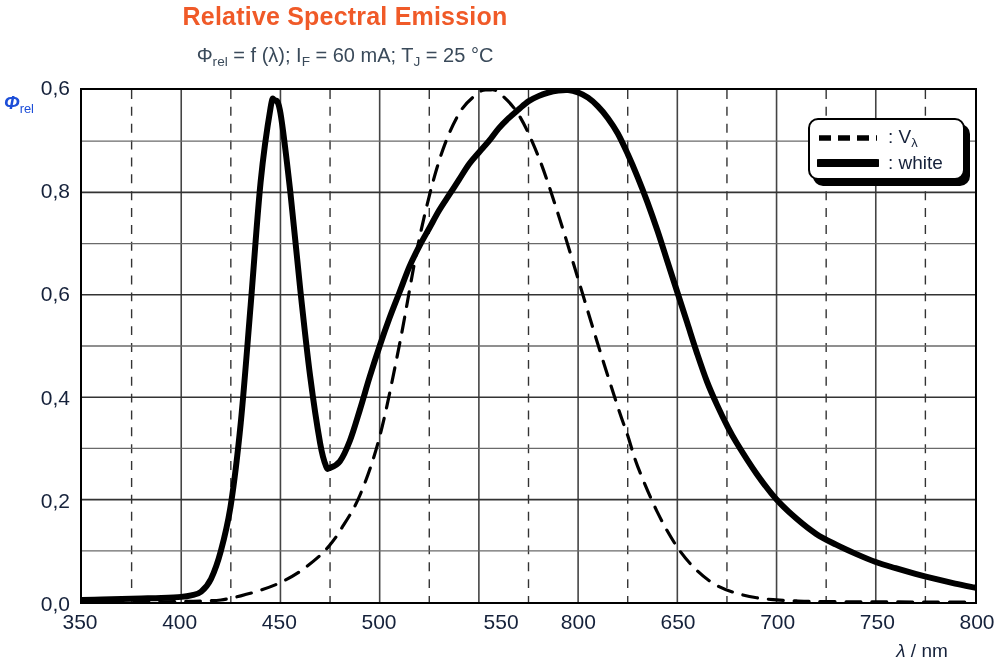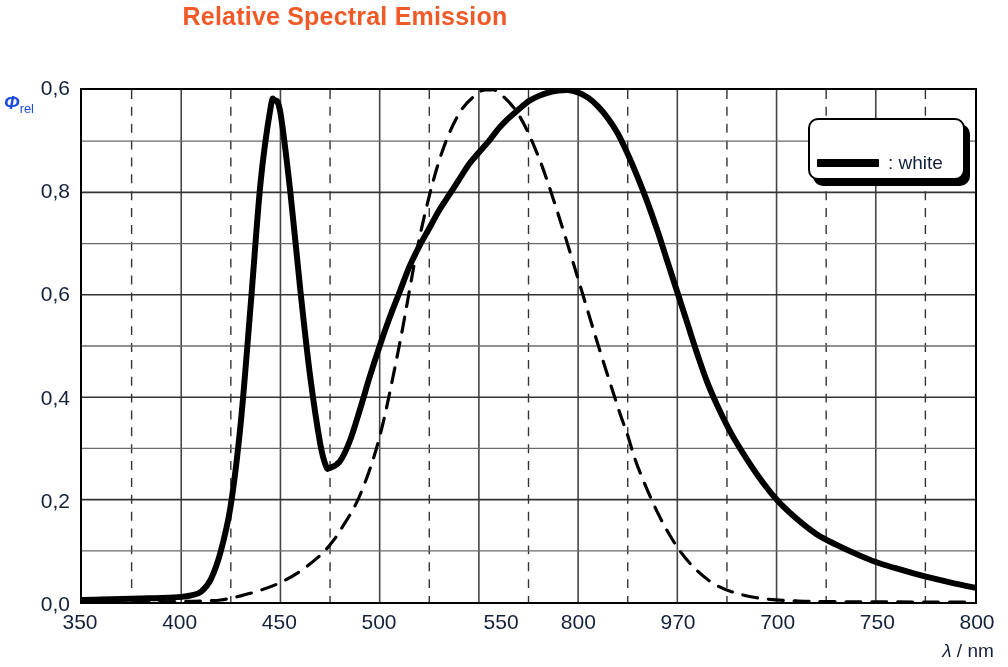--- a/index.html
+++ b/index.html
@@ -30,21 +30,21 @@
   .x-tick-label{
     position:absolute; width:80px; text-align:center; font-size:21px;
     color:#15213a; top:610px; transform:translateX(-50%);
   }
   #y-axis-title{
     position:absolute; left:4px; top:92px; font-size:19px; color:#1d4ed8;
     font-style:italic; font-weight:bold; white-space:nowrap;
   }
   #y-axis-title .sub{font-style:normal;font-weight:normal;}
   #x-axis-title{
-    position:absolute; left:968px; top:640px; font-size:19px; color:#15213a;
+    position:absolute; left:922px; top:640px; font-size:19px; color:#15213a;
     white-space:nowrap; transform:translateX(-50%);
   }
   #x-axis-title i{font-style:italic;}
 
   #legend{
     position:absolute; left:808px; top:118px; width:162px; height:66px;
   }
   #legend-shadow{
     position:absolute; left:5px; top:6px; width:157px; height:62px;
     background:#000; border-radius:10px;
@@ -60,20 +60,23 @@
   }
   .legend-label{font-size:19px;color:#15213a;white-space:nowrap;}
 </style>
 </head>
 <body>
 
 <div id="root">
 
   <div id="chart-title">Relative Spectral Emission</div>
 
+  <div id="chart-subtitle">
+    <span>Φ</span><span class="sub">rel</span><span> = f (λ); I</span><span class="sub">F</span><span> = 60 mA; T</span><span class="sub">J</span><span> = 25 °C</span>
+  </div>
 
   <div id="y-axis-title">
     <span>Φ</span><span class="sub">rel</span>
   </div>
 
   <div id="x-axis-title">
     <i>λ</i><span> / nm</span>
   </div>
 
   <div id="y-tick-labels">
@@ -84,21 +87,21 @@
       <div class="y-tick-label" style="top: 191.2px;">0,8</div>
       <div class="y-tick-label" style="top: 88px;">0,6</div>
     </div>
   <div id="x-tick-labels">
       <div class="x-tick-label" style="left: 80px;">350</div>
       <div class="x-tick-label" style="left: 179.667px;">400</div>
       <div class="x-tick-label" style="left: 279.333px;">450</div>
       <div class="x-tick-label" style="left: 379px;">500</div>
       <div class="x-tick-label" style="left: 478.667px; text-align: right;">550</div>
       <div class="x-tick-label" style="left: 578.333px;">800</div>
-      <div class="x-tick-label" style="left: 678px;">970</div>
+      <div class="x-tick-label" style="left: 678px;">650</div>
       <div class="x-tick-label" style="left: 777.667px;">700</div>
       <div class="x-tick-label" style="left: 877.333px;">750</div>
       <div class="x-tick-label" style="left: 977px;">800</div>
     </div>
 
   <div id="plot-area">
     <svg id="grid-layer" viewBox="0 0 897 516" preserveAspectRatio="none">
         <line x1="49.83333333333333" x2="49.83333333333333" y1="0" y2="516" stroke="#333" stroke-width="1.4" stroke-dasharray="9 8"></line>
         <line x1="99.66666666666666" x2="99.66666666666666" y1="0" y2="516" stroke="#444" stroke-width="1.6"></line>
         <line x1="149.5" x2="149.5" y1="0" y2="516" stroke="#333" stroke-width="1.4" stroke-dasharray="9 8"></line>
@@ -128,20 +131,26 @@
       </svg>
     <svg id="curve-layer" viewBox="0 0 897 516" preserveAspectRatio="none">
         <path d="M 0.00 513.94 C 3.32 513.85, 13.29 513.59, 19.93 513.42 C 26.58 513.25, 33.22 513.08, 39.87 512.90 C 46.51 512.73, 53.16 512.56, 59.80 512.39 C 66.44 512.22, 73.09 512.13, 79.73 511.87 C 86.38 511.61, 94.68 511.27, 99.67 510.84 C 104.65 510.41, 106.31 510.15, 109.63 509.29 C 112.96 508.43, 116.28 508.43, 119.60 505.68 C 122.92 502.93, 126.24 499.66, 129.57 492.78 C 132.89 485.90, 136.21 476.87, 139.53 464.40 C 142.86 451.93, 146.18 439.46, 149.50 417.96 C 152.82 396.46, 156.14 368.94, 159.47 335.40 C 162.79 301.86, 166.11 257.14, 169.43 216.72 C 172.76 176.30, 176.08 125.99, 179.40 92.88 C 182.72 59.77, 187.04 31.82, 189.37 18.06 C 191.69 4.30, 191.69 9.46, 193.35 10.32 C 195.01 11.18, 196.68 7.74, 199.33 23.22 C 201.99 38.70, 205.98 73.53, 209.30 103.20 C 212.62 132.87, 215.94 170.28, 219.27 201.24 C 222.59 232.20, 225.91 263.16, 229.23 288.96 C 232.56 314.76, 236.54 340.99, 239.20 356.04 C 241.86 371.09, 243.52 375.13, 245.18 379.26 C 246.84 383.39, 246.84 381.67, 249.17 380.81 C 251.49 379.95, 255.81 378.66, 259.13 374.10 C 262.46 369.54, 265.78 362.06, 269.10 353.46 C 272.42 344.86, 275.74 333.25, 279.07 322.50 C 282.39 311.75, 285.71 299.71, 289.03 288.96 C 292.36 278.21, 295.68 267.89, 299.00 258.00 C 302.32 248.11, 305.64 238.65, 308.97 229.62 C 312.29 220.59, 315.61 212.42, 318.93 203.82 C 322.26 195.22, 325.58 185.76, 328.90 178.02 C 332.22 170.28, 335.54 163.83, 338.87 157.38 C 342.19 150.93, 345.51 145.34, 348.83 139.32 C 352.16 133.30, 355.48 126.85, 358.80 121.26 C 362.12 115.67, 365.44 110.94, 368.77 105.78 C 372.09 100.62, 375.41 95.46, 378.73 90.30 C 382.06 85.14, 385.38 79.38, 388.70 74.82 C 392.02 70.26, 395.34 66.82, 398.67 62.95 C 401.99 59.08, 405.31 55.64, 408.63 51.60 C 411.96 47.56, 415.28 42.57, 418.60 38.70 C 421.92 34.83, 425.24 31.56, 428.57 28.38 C 431.89 25.20, 435.21 22.45, 438.53 19.61 C 441.86 16.77, 445.18 13.59, 448.50 11.35 C 451.82 9.12, 455.14 7.65, 458.47 6.19 C 461.79 4.73, 465.11 3.53, 468.43 2.58 C 471.76 1.63, 475.08 0.95, 478.40 0.52 C 481.72 0.09, 485.04 -0.34, 488.37 0.00 C 491.69 0.34, 495.01 1.29, 498.33 2.58 C 501.66 3.87, 504.98 5.42, 508.30 7.74 C 511.62 10.06, 514.94 13.07, 518.27 16.51 C 521.59 19.95, 524.91 23.82, 528.23 28.38 C 531.56 32.94, 534.88 37.84, 538.20 43.86 C 541.52 49.88, 544.84 57.19, 548.17 64.50 C 551.49 71.81, 554.81 79.55, 558.13 87.72 C 561.46 95.89, 564.78 104.49, 568.10 113.52 C 571.42 122.55, 574.74 132.01, 578.07 141.90 C 581.39 151.79, 584.71 162.54, 588.03 172.86 C 591.36 183.18, 594.68 193.50, 598.00 203.82 C 601.32 214.14, 604.64 224.46, 607.97 234.78 C 611.29 245.10, 614.61 255.85, 617.93 265.74 C 621.26 275.63, 624.58 285.52, 627.90 294.12 C 631.22 302.72, 634.54 310.03, 637.87 317.34 C 641.19 324.65, 644.51 331.53, 647.83 337.98 C 651.16 344.43, 652.82 347.87, 657.80 356.04 C 662.78 364.21, 671.09 377.54, 677.73 387.00 C 684.38 396.46, 691.02 405.32, 697.67 412.80 C 704.31 420.28, 710.96 426.13, 717.60 431.89 C 724.24 437.65, 730.89 442.99, 737.53 447.37 C 744.18 451.76, 750.82 454.85, 757.47 458.21 C 764.11 461.56, 770.76 464.57, 777.40 467.50 C 784.04 470.42, 790.69 473.34, 797.33 475.75 C 803.98 478.16, 810.62 479.97, 817.27 481.94 C 823.91 483.92, 830.56 485.81, 837.20 487.62 C 843.84 489.43, 850.49 491.15, 857.13 492.78 C 863.78 494.41, 870.42 495.96, 877.07 497.42 C 883.71 498.89, 893.68 500.86, 897.00 501.55" fill="none" stroke="#000000" stroke-width="6" stroke-linecap="round" stroke-linejoin="round"></path>
         <path d="M 0.00 516.00 C 9.97 516.00, 43.19 516.09, 59.80 516.00 C 76.41 515.91, 89.70 515.66, 99.67 515.48 C 109.63 515.31, 112.96 515.23, 119.60 514.97 C 126.24 514.71, 132.89 514.80, 139.53 513.94 C 146.18 513.08, 152.82 511.44, 159.47 509.81 C 166.11 508.17, 172.76 506.37, 179.40 504.13 C 186.04 501.90, 192.69 499.57, 199.33 496.39 C 205.98 493.21, 212.62 489.60, 219.27 485.04 C 225.91 480.48, 234.22 473.52, 239.20 469.04 C 244.18 464.57, 245.84 462.34, 249.17 458.21 C 252.49 454.08, 254.15 452.53, 259.13 444.28 C 264.12 436.02, 272.42 424.50, 279.07 408.67 C 285.71 392.85, 292.36 374.70, 299.00 349.33 C 305.64 323.96, 312.29 289.73, 318.93 256.45 C 325.58 223.17, 332.22 180.51, 338.87 149.64 C 345.51 118.77, 352.16 92.19, 358.80 71.21 C 365.44 50.22, 372.09 35.17, 378.73 23.74 C 385.38 12.30, 393.68 6.54, 398.67 2.58 C 403.65 -1.38, 405.31 0.00, 408.63 0.00 C 411.96 0.00, 413.62 -1.55, 418.60 2.58 C 423.58 6.71, 431.89 14.02, 438.53 24.77 C 445.18 35.52, 451.82 50.31, 458.47 67.08 C 465.11 83.85, 471.76 104.83, 478.40 125.39 C 485.04 145.94, 491.69 168.56, 498.33 190.40 C 504.98 212.25, 511.62 234.95, 518.27 256.45 C 524.91 277.95, 533.22 304.10, 538.20 319.40 C 543.18 334.71, 544.84 338.32, 548.17 348.30 C 551.49 358.28, 553.15 366.36, 558.13 379.26 C 563.12 392.16, 571.42 412.11, 578.07 425.70 C 584.71 439.29, 591.36 450.98, 598.00 460.79 C 604.64 470.59, 611.29 478.07, 617.93 484.52 C 624.58 490.97, 631.22 495.70, 637.87 499.49 C 644.51 503.27, 651.16 505.18, 657.80 507.23 C 664.44 509.27, 671.09 510.66, 677.73 511.77 C 684.38 512.88, 691.02 513.36, 697.67 513.88 C 704.31 514.41, 710.96 514.65, 717.60 514.92 C 724.24 515.18, 727.57 515.33, 737.53 515.48 C 747.50 515.64, 764.11 515.77, 777.40 515.85 C 790.69 515.92, 803.98 515.93, 817.27 515.95 C 830.56 515.97, 843.84 515.97, 857.13 515.98 C 870.42 515.99, 890.36 515.99, 897.00 515.99" fill="none" stroke="#000000" stroke-width="3.2" stroke-linecap="round" stroke-linejoin="round" stroke-dasharray="15 11"></path>
       </svg>
   </div>
 
   <div id="legend">
     <div id="legend-shadow"></div>
     <div id="legend-box"></div>
+    <div class="legend-row" id="legend-row-0" style="top:7px">
+      <svg width="62" height="12">
+        <line x1="2" y1="6" x2="60" y2="6" stroke="#000" stroke-width="5.5" stroke-dasharray="12 7"></line>
+      </svg>
+      <span class="legend-label"><span>: V</span><span class="sub">λ</span></span>
+    </div>
     <div class="legend-row" id="legend-row-1" style="top:32px">
       <svg width="62" height="12">
         <line x1="2" y1="6" x2="60" y2="6" stroke="#000" stroke-width="8" stroke-linecap="round"></line>
       </svg>
       <span class="legend-label"><span>: white</span></span>
     </div>
   </div>
 
 </div>
 

